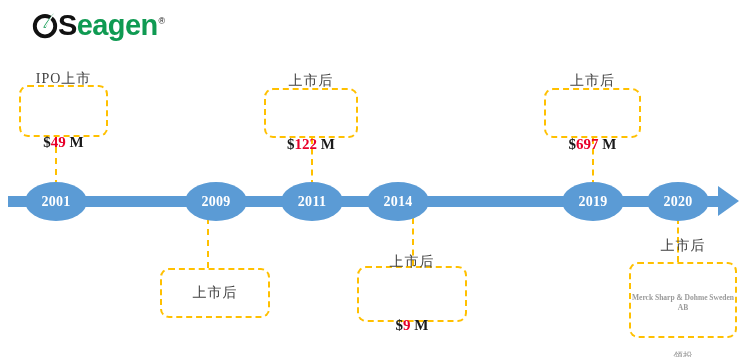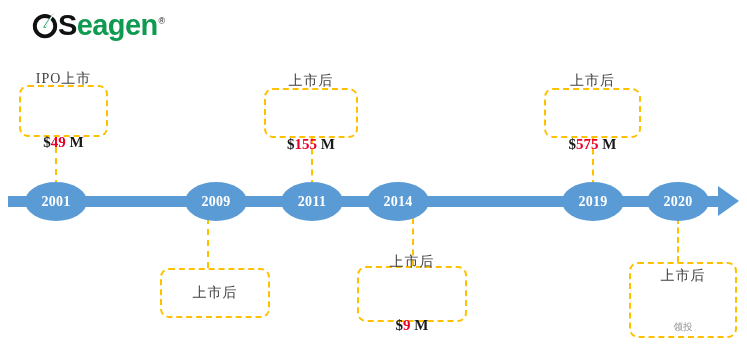--- a/index.html
+++ b/index.html
@@ -185,31 +185,32 @@
     <div class="c-line1">IPO上市</div>
     <div class="c-line2"><span>$</span><span class="amt">49</span><span> M</span></div>
   </div>
 
   <div class="callout" style="left:160px; top:268px; width:110px; height:50px;">
     <div class="c-line1">上市后</div>
   </div>
 
   <div class="callout" style="left:264px; top:88px; width:94px; height:50px;">
     <div class="c-line1">上市后</div>
-    <div class="c-line2"><span>$</span><span class="amt">155</span><span> M</span></div>
+    <div class="c-line2"><span>$</span><span class="amt">122</span><span> M</span></div>
   </div>
 
   <div class="callout" style="left:357px; top:266px; width:110px; height:56px;">
     <div class="c-line1">上市后</div>
     <div class="c-line2"><span>$</span><span class="amt">9</span><span> M</span></div>
   </div>
 
   <div class="callout" style="left:544px; top:88px; width:97px; height:50px;">
     <div class="c-line1">上市后</div>
-    <div class="c-line2"><span>$</span><span class="amt">575</span><span> M</span></div>
+    <div class="c-line2"><span>$</span><span class="amt">697</span><span> M</span></div>
   </div>
 
   <div class="callout" style="left:629px; top:262px; width:108px; height:76px;">
     <div class="c-line1">上市后</div>
+    <div class="c-sub">Merck Sharp &amp; Dohme Sweden AB</div>
     <div class="c-sub2">领投</div>
   </div>
 
 </div>
 
 </body></html>

